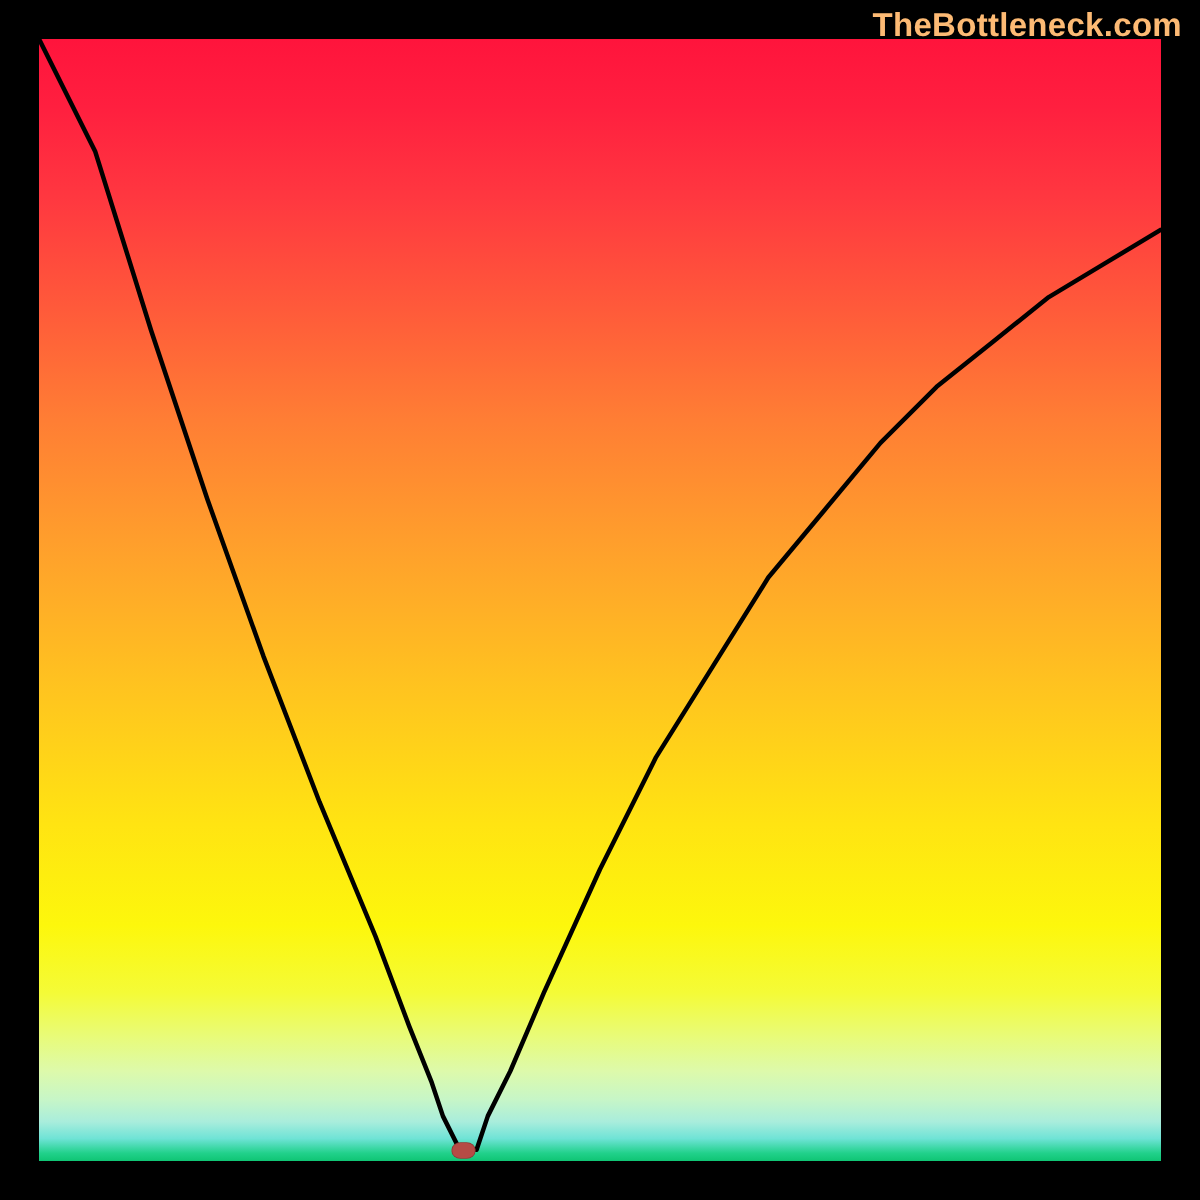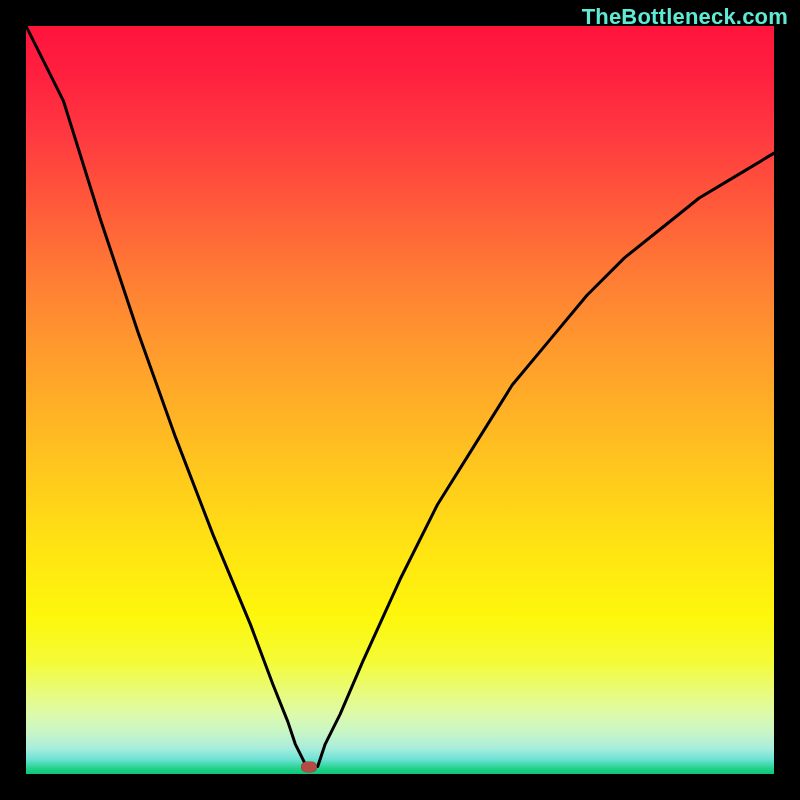--- a/index.html
+++ b/index.html
@@ -14,21 +14,21 @@
   .frame {
     position: relative;
     width: 800px;
     height: 800px;
     background: #000;
   }
   .watermark {
     position: absolute;
     top: 4px;
     right: 12px;
-    color: #5eead4;
+    color: #fdba74;
     font-size: 22px;
     font-weight: 600;
     letter-spacing: 0.2px;
     z-index: 5;
   }
   .plot {
     position: absolute;
     left: 26px;
     top: 26px;
     width: 748px;

